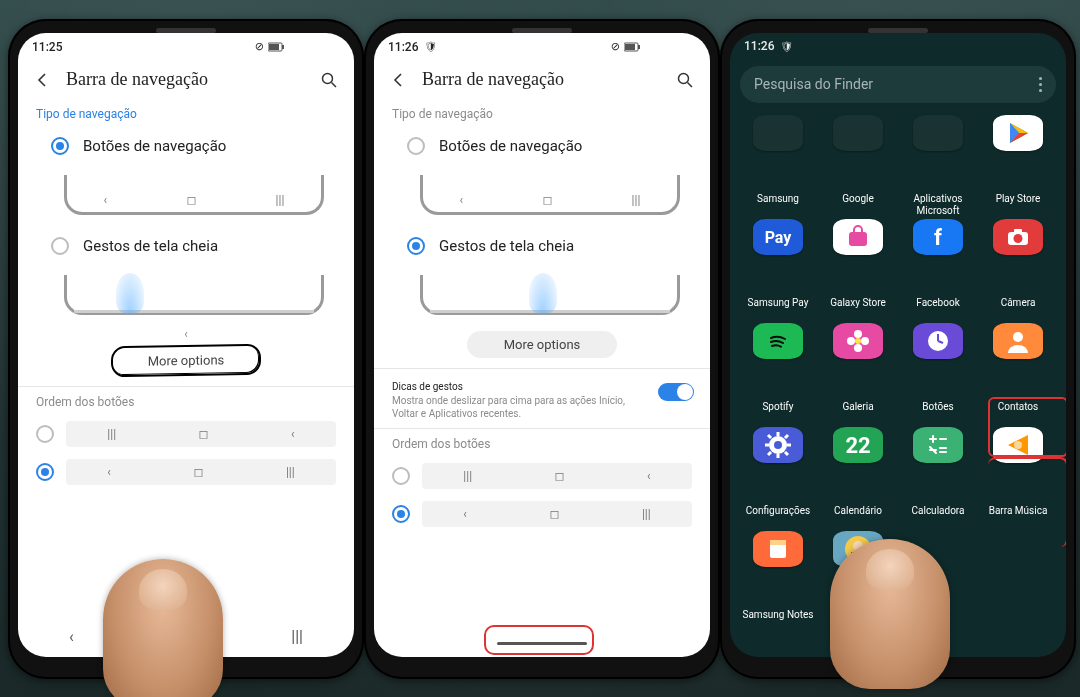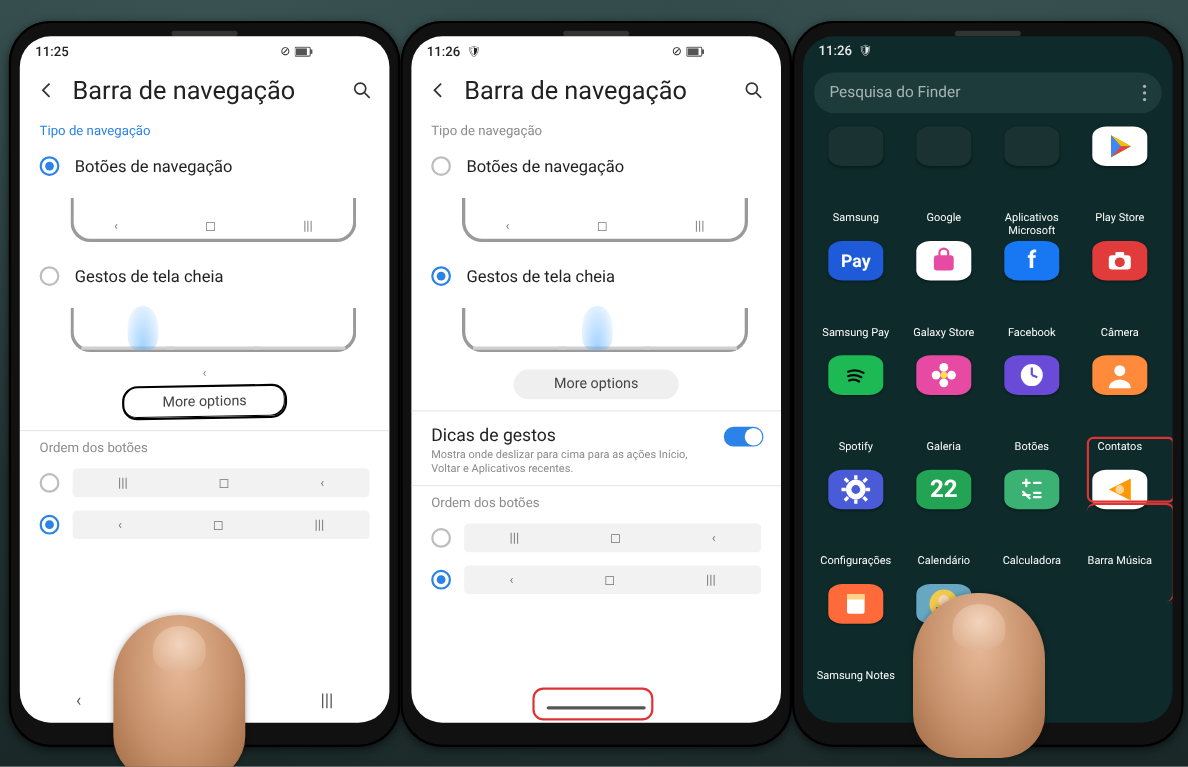--- a/index.html
+++ b/index.html
@@ -77,30 +77,30 @@
     font-size:12px;font-weight:500;
   }
   .status .left{display:flex;align-items:center;gap:6px;}
   .status .right{display:flex;align-items:center;gap:4px;font-size:11px;margin-right:56px;}
   .dark .status{color:#eaeaea;}
   
   .page-header{
     display:flex;align-items:center;gap:12px;
     padding:8px 14px 12px 14px;
   }
-  .page-header .title{font-size:23px;font-weight:400;flex:1;}
+  .page-header .title{font-size:18px;font-weight:400;flex:1;font-family:Liberation Serif, serif;}
   .icon-btn{width:22px;height:22px;display:flex;align-items:center;justify-content:center;}
   .section-label{
     font-size:12px;color:var(--accent);padding:4px 18px 6px 18px;
   }
   .section-label.muted{color:var(--muted);}
   
   .radio-row{
     display:flex;align-items:center;gap:14px;
-    padding:10px 18px;
+    padding:10px 33px;
   }
   .radio{
     width:18px;height:18px;border:2px solid #bdbdbd;border-radius:50%;
     flex-shrink:0;position:relative;
   }
   .radio.checked{border-color:var(--accent);}
   .radio.checked::after{
     content:"";position:absolute;inset:3px;border-radius:50%;background:var(--accent);
   }
   .radio-label{font-size:15px;}
@@ -140,21 +140,21 @@
     border:2px solid #000;border-radius:14px;
     transform:skewY(-1deg);
     box-shadow:inset -1px -1px 0 #000;
   }
   .divider{height:1px;background:var(--divider);margin:2px 0 4px 0;}
   
   .toggle-row{
     display:flex;align-items:flex-start;gap:10px;padding:8px 16px 6px 18px;
   }
   .toggle-row .txt{flex:1;}
-  .toggle-row .ttl{font-size:16px;}
+  .toggle-row .ttl{font-size:10px;}
   .toggle-row .sub{font-size:10px;color:var(--muted);line-height:1.3;margin-top:2px;}
   .switch{
     width:36px;height:18px;border-radius:10px;background:var(--accent);position:relative;flex-shrink:0;margin-top:2px;
   }
   .switch::after{content:"";position:absolute;top:1px;right:1px;width:16px;height:16px;border-radius:50%;background:#fff;}
   
   .order-row{
     display:flex;align-items:center;gap:12px;padding:6px 18px;
   }
   .order-bar{

